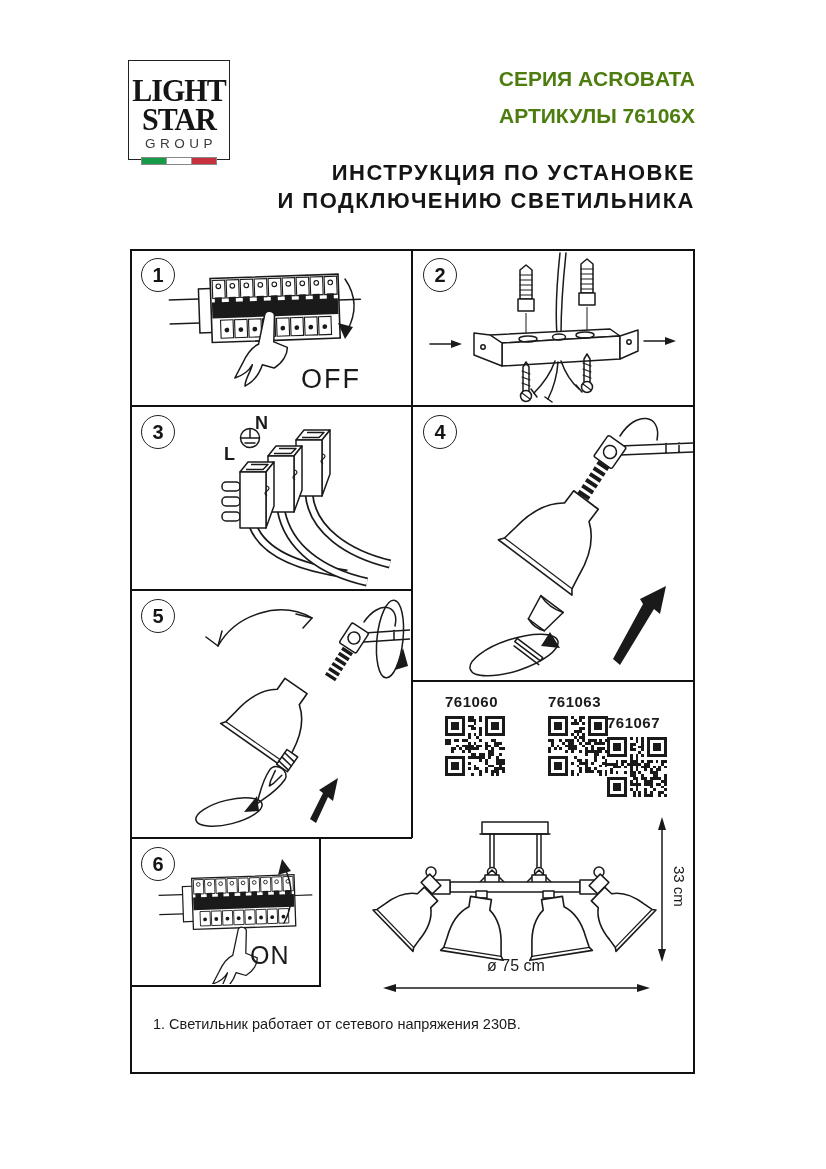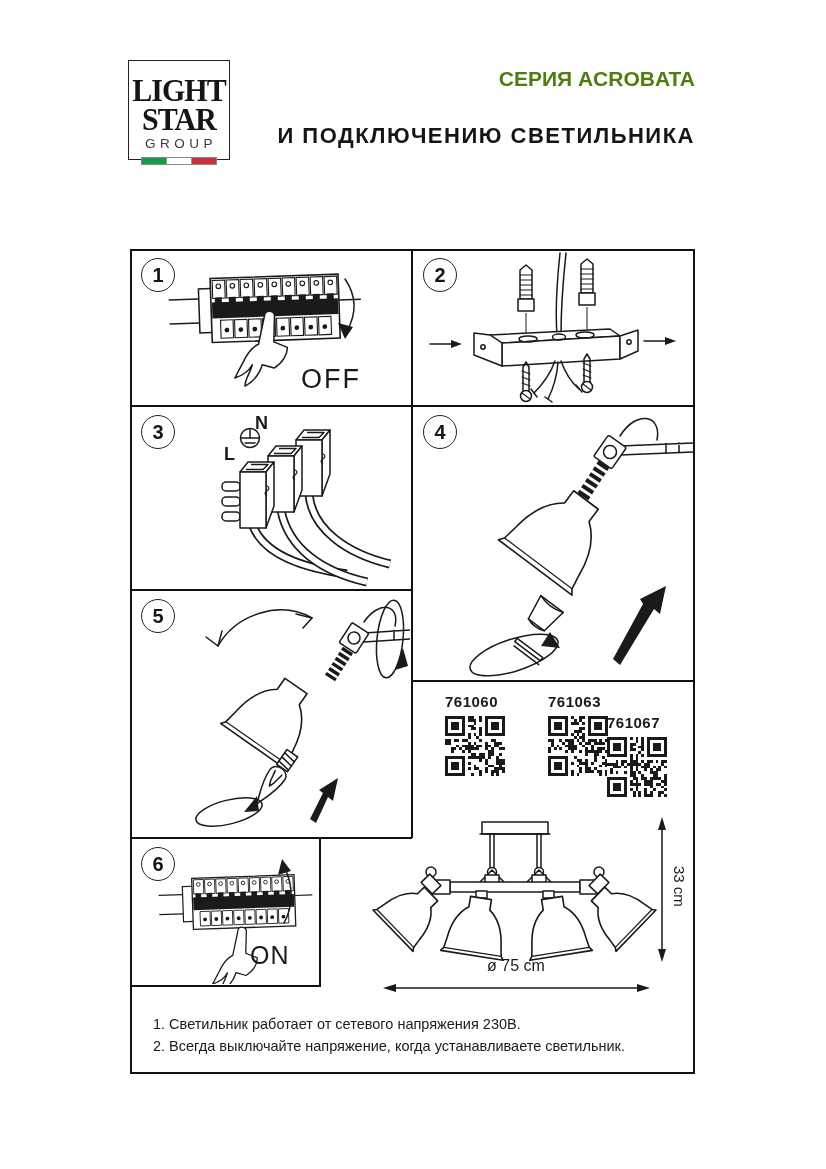--- a/index.html
+++ b/index.html
@@ -145,21 +145,23 @@
   <div class="logo-group">GROUP</div>
   <div class="logo-flag">
     <div style="background:#169b48"></div>
     <div style="background:#ffffff"></div>
     <div style="background:#c8313e"></div>
   </div>
 </div>
 
 <div class="abs header-text">
   <div class="hdr-series">СЕРИЯ ACROBATA</div>
+  <div class="hdr-series">АРТИКУЛЫ 76106X</div>
   <div class="hdr-gap"></div>
+  <div class="hdr-title">ИНСТРУКЦИЯ ПО УСТАНОВКЕ</div>
   <div class="hdr-title">И ПОДКЛЮЧЕНИЮ СВЕТИЛЬНИКА</div>
 </div>
 
 <div class="abs frame"></div>
 <div class="abs grid-line" style="left:411px;top:249px;width:2px;height:589px;"></div>
 <div class="abs grid-line" style="left:130px;top:405px;width:565px;height:2px;"></div>
 <div class="abs grid-line" style="left:130px;top:589px;width:282px;height:2px;"></div>
 <div class="abs grid-line" style="left:412px;top:680px;width:283px;height:2px;"></div>
 <div class="abs grid-line" style="left:130px;top:837px;width:282px;height:2px;"></div>
 <div class="abs grid-line" style="left:319px;top:837px;width:2px;height:149px;"></div>
@@ -1072,14 +1074,13 @@
 
   <line class="ln" x1="60" y1="176" x2="313" y2="176" stroke-width="1.6"></line>
   <polygon class="blk" points="53,176 66,172 66,180"></polygon>
   <polygon class="blk" points="320,176 307,172 307,180"></polygon>
 </svg>
 <span class="abs lbl lbl-33">33 cm</span>
 <span class="abs lbl lbl-75">ø 75 cm</span>
 
 <div class="abs notes">
   <div>1. Светильник работает от сетевого напряжения 230В.</div>
-  <div>2. Всегда выключайте напряжение, когда устанавливаете светильник.</div>
 </div>
 
 </body></html>

